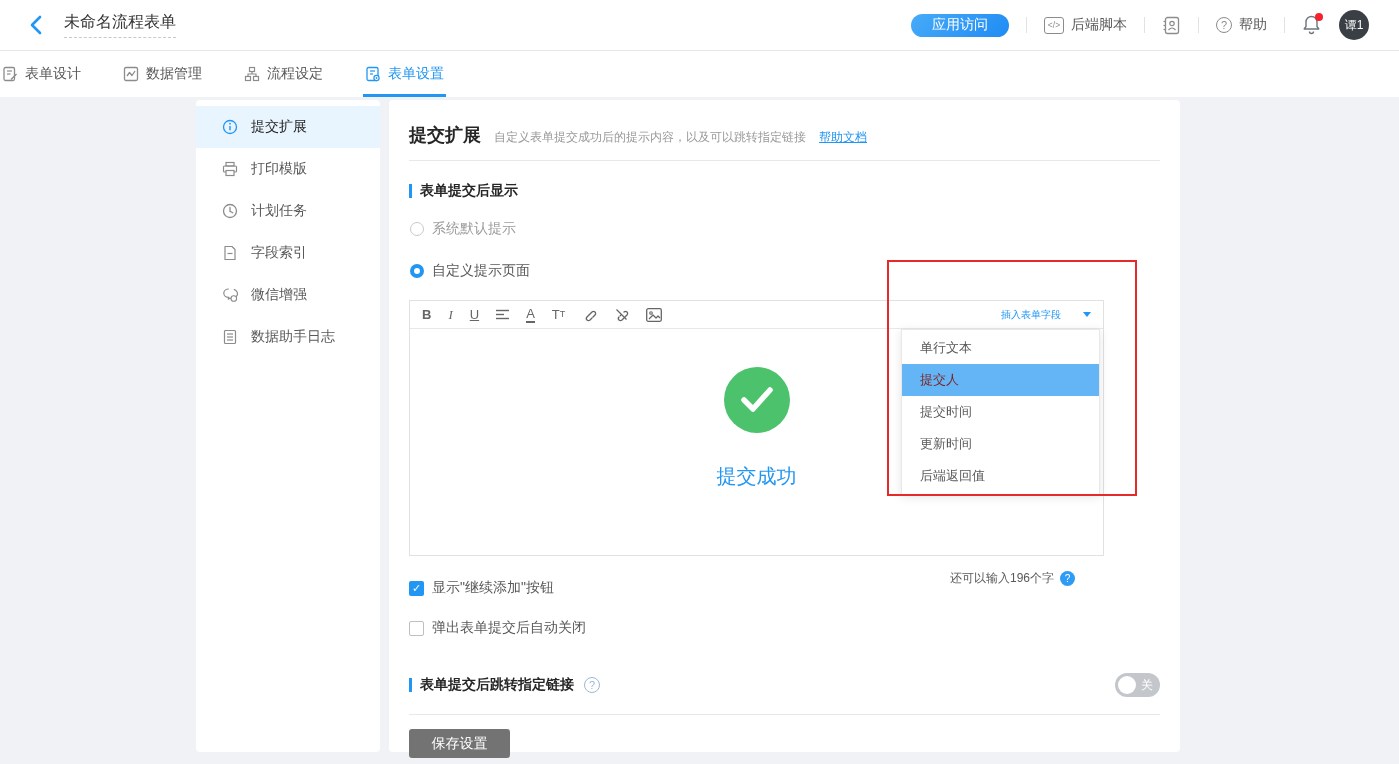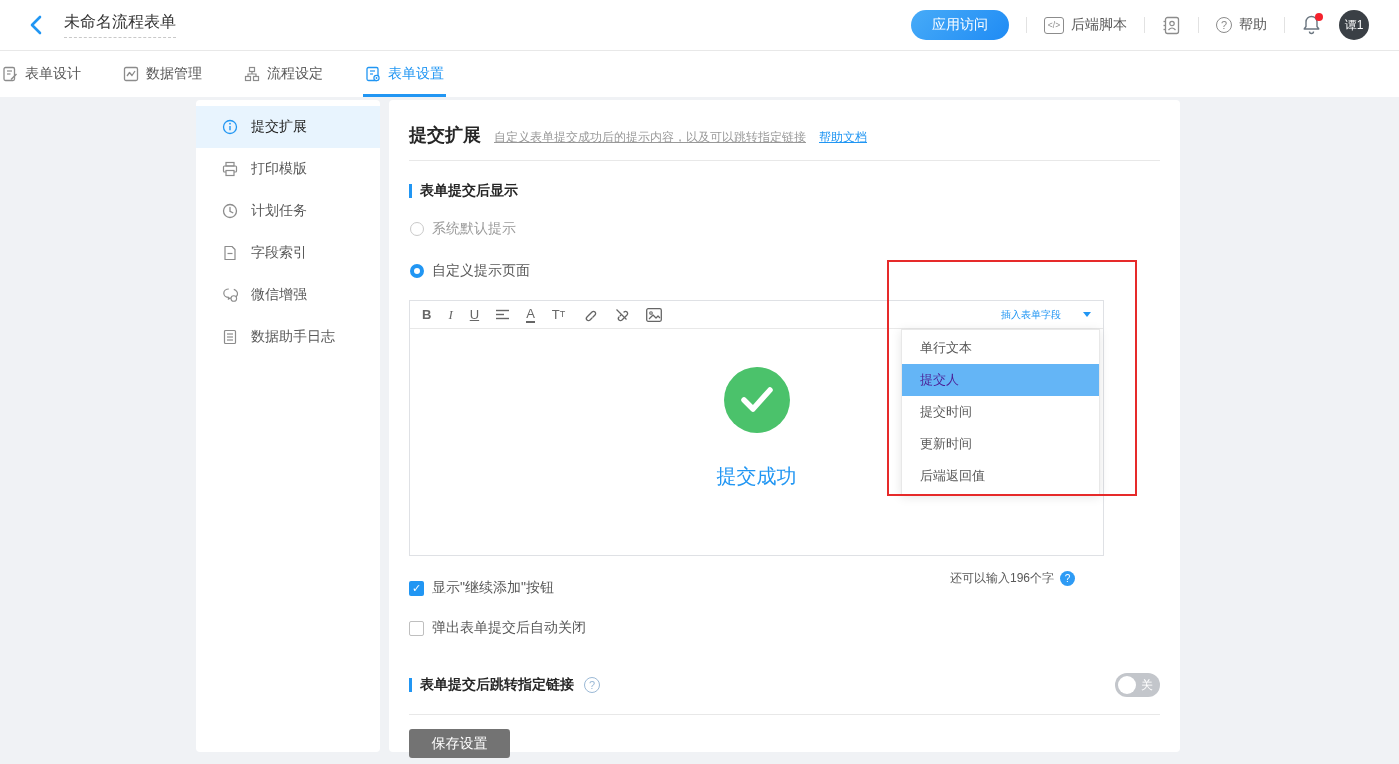--- a/index.html
+++ b/index.html
@@ -8,21 +8,21 @@
     background:#f0f2f5; color:#595959; }
 
   
   .topbar { position:absolute; left:0; top:0; width:1399px; height:51px;
     background:#fff; border-bottom:1px solid #e8e8e8; display:flex;
     align-items:center; padding:0 30px 0 26px; z-index:3; }
   .back-btn { width:22px; height:22px; color:#2196f3; cursor:pointer; flex:none; }
   .doc-title { margin-left:16px; font-size:16px; color:#333;
     border-bottom:1px dashed #c9c9c9; padding-bottom:4px; }
   .topbar-right { margin-left:auto; display:flex; align-items:center; gap:17px; }
-  .pill-btn { height:30px; padding:0 21px; border-radius:15px; border:none;
+  .pill-btn { height:23px; padding:0 21px; border-radius:15px; border:none;
     background:linear-gradient(135deg,#47abf8,#1f8bf4); color:#fff; font-size:14px;
     display:flex; align-items:center; cursor:pointer;
     font-family:"Liberation Sans","DejaVu Sans",sans-serif; }
   .vsep { width:1px; height:16px; background:#e2e2e2; }
   .top-item { display:flex; align-items:center; gap:7px; font-size:14px;
     color:#595959; cursor:pointer; }
   .code-badge { display:inline-flex; align-items:center; justify-content:center;
     width:20px; height:17px; border:1px solid #8c8c8c; border-radius:3px;
     font-size:8.5px; color:#8c8c8c; letter-spacing:0; }
   .q-outline { width:16px; height:16px; border:1px solid #8c8c8c; border-radius:50%;
@@ -54,21 +54,21 @@
   .side-item .sicon { color:#8c8c8c; display:flex; }
   .side-item.active { background:#e8f4fe; color:#262626; }
   .side-item.active .sicon { color:#2196f3; }
 
   .main-card { position:absolute; left:389px; top:100px; width:791px; height:652px;
     background:#fff; border-radius:4px; padding:0 20px; }
 
   .main-header { display:flex; align-items:baseline; gap:13px; padding-top:23px;
     padding-bottom:13px; border-bottom:1px solid #e8e8e8; }
   .main-title { font-size:18px; font-weight:bold; color:#262626; }
-  .main-sub { font-size:12px; color:#999;text-decoration:underline; }
+  .main-sub { font-size:12px; color:#999; }
   .help-link { font-size:12px; color:#2196f3; text-decoration:underline; cursor:pointer; }
 
   .sec-head { display:flex; align-items:center; gap:8px; margin-top:21px; }
   .sec-bar { width:3px; height:14px; background:#2196f3; flex:none; }
   .sec-title { font-size:14px; font-weight:bold; color:#262626; }
 
   .radio-row { display:flex; align-items:center; gap:8px; margin:20px 0 0 1px;
     font-size:14px; cursor:pointer; }
   .radio-row.off { color:#9b9b9b; }
   .radio-row.on { color:#595959; }
@@ -100,21 +100,21 @@
     align-items:center; gap:6px; font-size:12px; color:#595959; }
   .q-solid { width:15px; height:15px; border-radius:50%; background:#2e9bf5;
     color:#fff; font-size:10px; display:flex; align-items:center;
     justify-content:center; cursor:pointer; }
 
   .dropdown { position:absolute; top:28px; right:3px; width:199px; background:#fff;
     border:1px solid #e8e8e8; box-shadow:0 2px 10px rgba(0,0,0,.1); z-index:5;
     padding:2px 0; }
   .dd-item { height:32px; display:flex; align-items:center; padding-left:18px;
     font-size:13px; color:#595959; cursor:pointer; }
-  .dd-item.hl { background:#64b5f6; color:#4c1d95; }
+  .dd-item.hl { background:#64b5f6; color:#7f1d1d; }
 
   
   .check-row { display:flex; align-items:center; gap:8px; margin-top:23px;
     font-size:14px; color:#595959; cursor:pointer; }
   .check-row + .check-row { margin-top:22px; }
   .cbox { width:15px; height:15px; border-radius:2px; flex:none; display:flex;
     align-items:center; justify-content:center; font-size:11px; }
   .cbox.on { background:#2196f3; color:#fff; }
   .cbox.off { background:#fff; border:1px solid #bfbfbf; }
 

